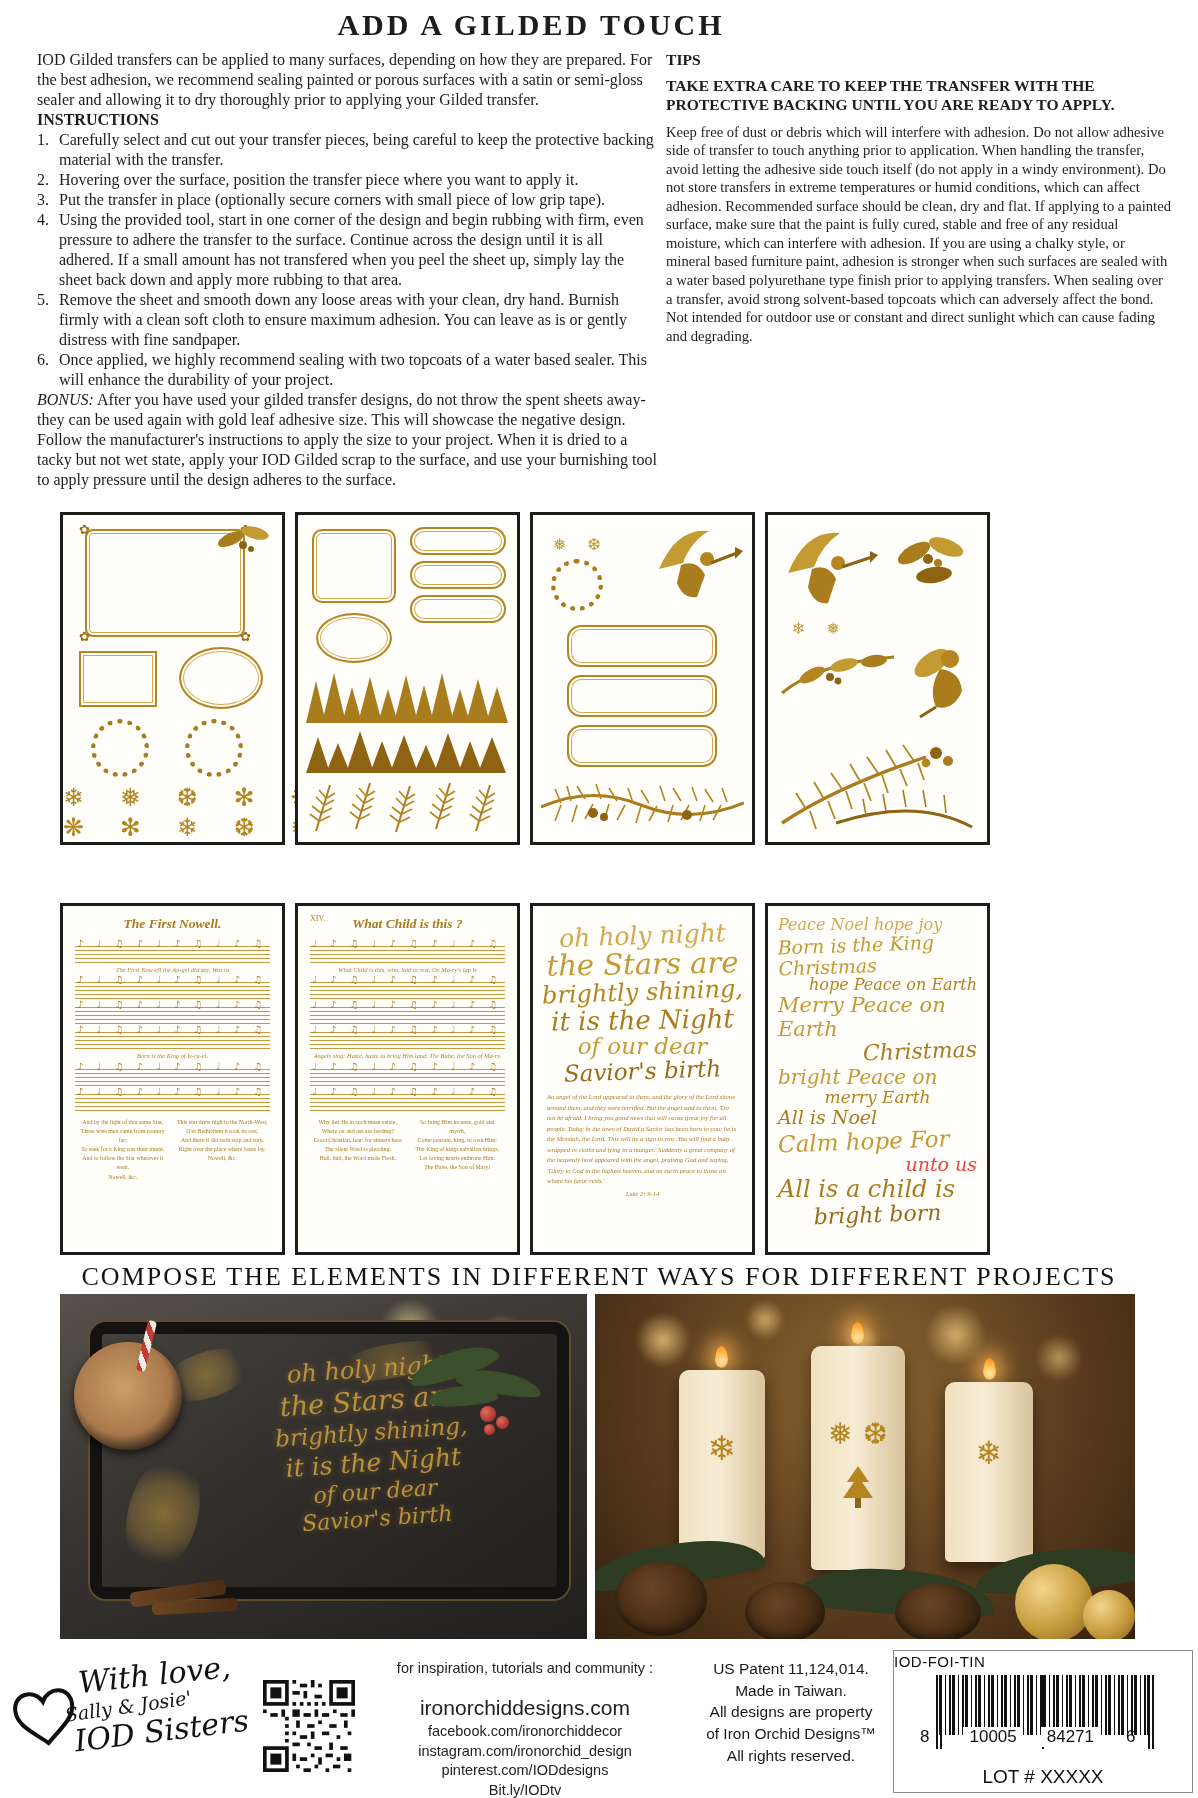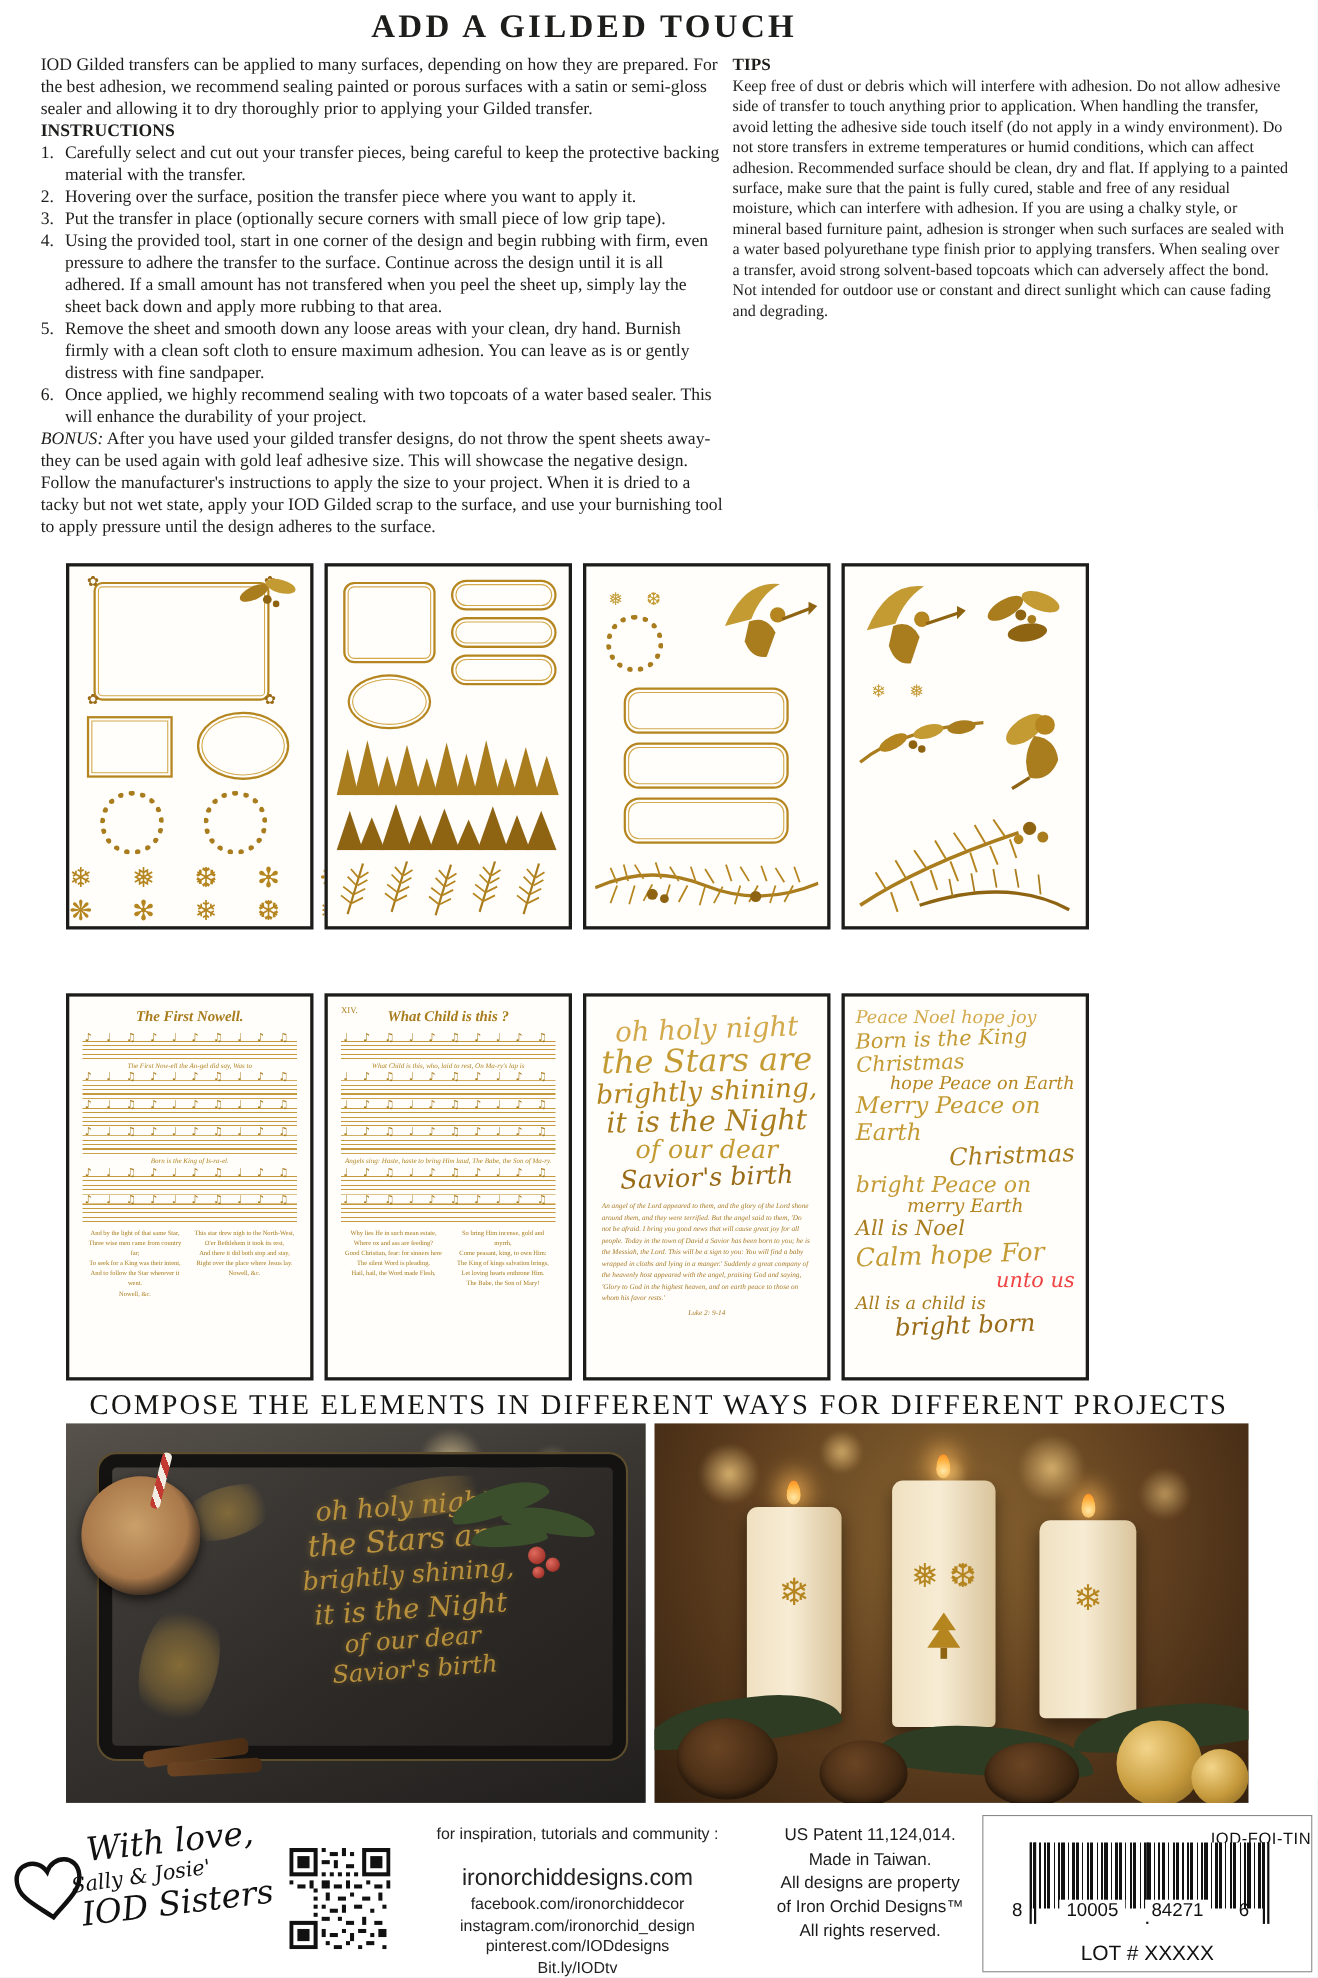--- a/index.html
+++ b/index.html
@@ -102,21 +102,21 @@
   .qr{position:absolute;left:263px;top:1680px;width:92px;height:92px;}
   .community{position:absolute;left:365px;top:1660px;width:320px;text-align:center;
              font-family:"Liberation Sans",sans-serif;color:#222;}
   .community .lbl{font-size:14.5px;margin-bottom:20px;}
   .community .site{font-size:21px;margin-bottom:2px;}
   .community .lnk{font-size:14.5px;line-height:1.35;}
   .legal{position:absolute;left:688px;top:1658px;width:206px;text-align:center;
          font-family:"Liberation Sans",sans-serif;font-size:15.5px;line-height:1.4;color:#1b1b1b;}
   .bc-box{position:absolute;left:893px;top:1650px;width:300px;height:143px;border:1px solid #8a8a8a;
           box-sizing:border-box;background:#fff;font-family:"Liberation Sans",sans-serif;color:#111;}
-  .bc-sku{text-align:right;font-size:15px;margin-top:12px;letter-spacing:.5px;}
+  .bc-sku{text-align:left;font-size:15px;margin-top:2px;letter-spacing:.5px;}
   .bc-bars{position:absolute;left:42px;top:24px;width:216px;height:60px;
            background:repeating-linear-gradient(90deg,#111 0 2px,#fff 2px 3px,#111 3px 6px,#fff 6px 9px,#111 9px 10px,#fff 10px 13px);}
   .bc-guard{position:absolute;top:24px;width:2px;height:74px;background:#111;}
   .bc-digits{position:absolute;top:76px;left:0;width:100%;display:flex;align-items:flex-end;font-size:17px;}
   .bc-d1{margin-left:26px;}
   .bc-dm{background:#fff;padding:0 6px;margin-left:34px;text-align:right;}
   .bc-dm2{background:#fff;padding:0 6px;margin-left:18px;}
   .bc-d4{margin-left:26px;}
   .bc-lot{position:absolute;bottom:4px;width:100%;text-align:center;font-size:19px;}
 </style>
@@ -154,20 +154,21 @@
       <div class="li">
           <span class="num">6.</span>
           <span class="txt">Once applied, we highly recommend sealing with two topcoats of a water based sealer. This will enhance the durability of your project.</span>
         </div>
     </div>
     <p class="bonus"><i>BONUS:</i><span> After you have used your gilded transfer designs, do not throw the spent sheets away- they can be used again with gold leaf adhesive size. This will showcase the negative design. Follow the manufacturer's instructions to apply the size to your project. When it is dried to a tacky but not wet state, apply your IOD Gilded scrap to the surface, and use your burnishing tool to apply pressure until the design adheres to the surface.</span></p>
   </div>
 
   <div class="col-right">
     <p class="tips-head">TIPS</p>
+    <p class="tips-warning">TAKE EXTRA CARE TO KEEP THE TRANSFER WITH THE PROTECTIVE BACKING UNTIL YOU ARE READY TO APPLY.</p>
     <p class="tips-body">Keep free of dust or debris which will interfere with adhesion. Do not allow adhesive side of transfer to touch anything prior to application. When handling the transfer, avoid letting the adhesive side touch itself (do not apply in a windy environment). Do not store transfers in extreme temperatures or humid conditions, which can affect adhesion. Recommended surface should be clean, dry and flat. If applying to a painted surface, make sure that the paint is fully cured, stable and free of any residual moisture, which can interfere with adhesion. If you are using a chalky style, or mineral based furniture paint, adhesion is stronger when such surfaces are sealed with a water based polyurethane type finish prior to applying transfers. When sealing over a transfer, avoid strong solvent-based topcoats which can adversely affect the bond. Not intended for outdoor use or constant and direct sunlight which can cause fading and degrading.</p>
   </div>
 
 
   <div class="sheet row1 c1">
     <div class="frame" style="left:22px;top:14px;width:160px;height:108px;border-radius:8px;">
       <span class="corner" style="left:-8px;top:-8px;">✿</span>
       <span class="corner" style="right:-8px;top:-8px;">✿</span>
       <span class="corner" style="left:-8px;bottom:-8px;">✿</span>
       <span class="corner" style="right:-8px;bottom:-8px;">✿</span>
@@ -411,21 +412,21 @@
       <div class="w8-line" style="font-size:16px;color:#d3a94c;">Peace  Noel  hope  joy</div>
       <div class="w8-line" style="font-size:19px;color:#c49a33;transform:rotate(-2deg);">Born is the King  Christmas</div>
       <div class="w8-line" style="font-size:16px;color:#b5851f;text-align:right;">hope  Peace on Earth</div>
       <div class="w8-line" style="font-size:21px;color:#c49a33;">Merry  Peace on Earth</div>
       <div class="w8-line" style="font-size:22px;color:#a97c1e;text-align:right;transform:rotate(-2deg);">Christmas</div>
       <div class="w8-line" style="font-size:20px;color:#c49a33;">bright  Peace on</div>
       <div class="w8-line" style="font-size:17px;color:#b5851f;text-align:center;">merry Earth</div>
       <div class="w8-line" style="font-size:19px;color:#a97c1e;">All is  Noel</div>
       <div class="w8-line" style="font-size:23px;color:#c49a33;transform:rotate(-2deg);">Calm  hope  For</div>
       <div class="w8-line" style="font-size:19px;color:#ef4444;text-align:right;">unto us</div>
-      <div class="w8-line" style="font-size:16px;color:#a97c1e;">All is  a child is</div>
+      <div class="w8-line" style="font-size:24px;color:#a97c1e;">All is  a child is</div>
       <div class="w8-line" style="font-size:22px;color:#9a6b16;text-align:center;transform:rotate(-2deg);">bright  born</div>
     </div>
   </div>
 
   <div class="sec-head compose">COMPOSE THE ELEMENTS IN DIFFERENT WAYS FOR DIFFERENT PROJECTS</div>
 
   <div class="photo photo-left">
     <div class="bokeh" style="left:320px;top:4px;width:60px;height:60px;background:radial-gradient(circle,rgba(240,215,160,.7),transparent 70%);"></div>
     <div class="bokeh" style="left:420px;top:20px;width:44px;height:44px;background:radial-gradient(circle,rgba(240,215,160,.55),transparent 70%);"></div>
     <div class="tray">

